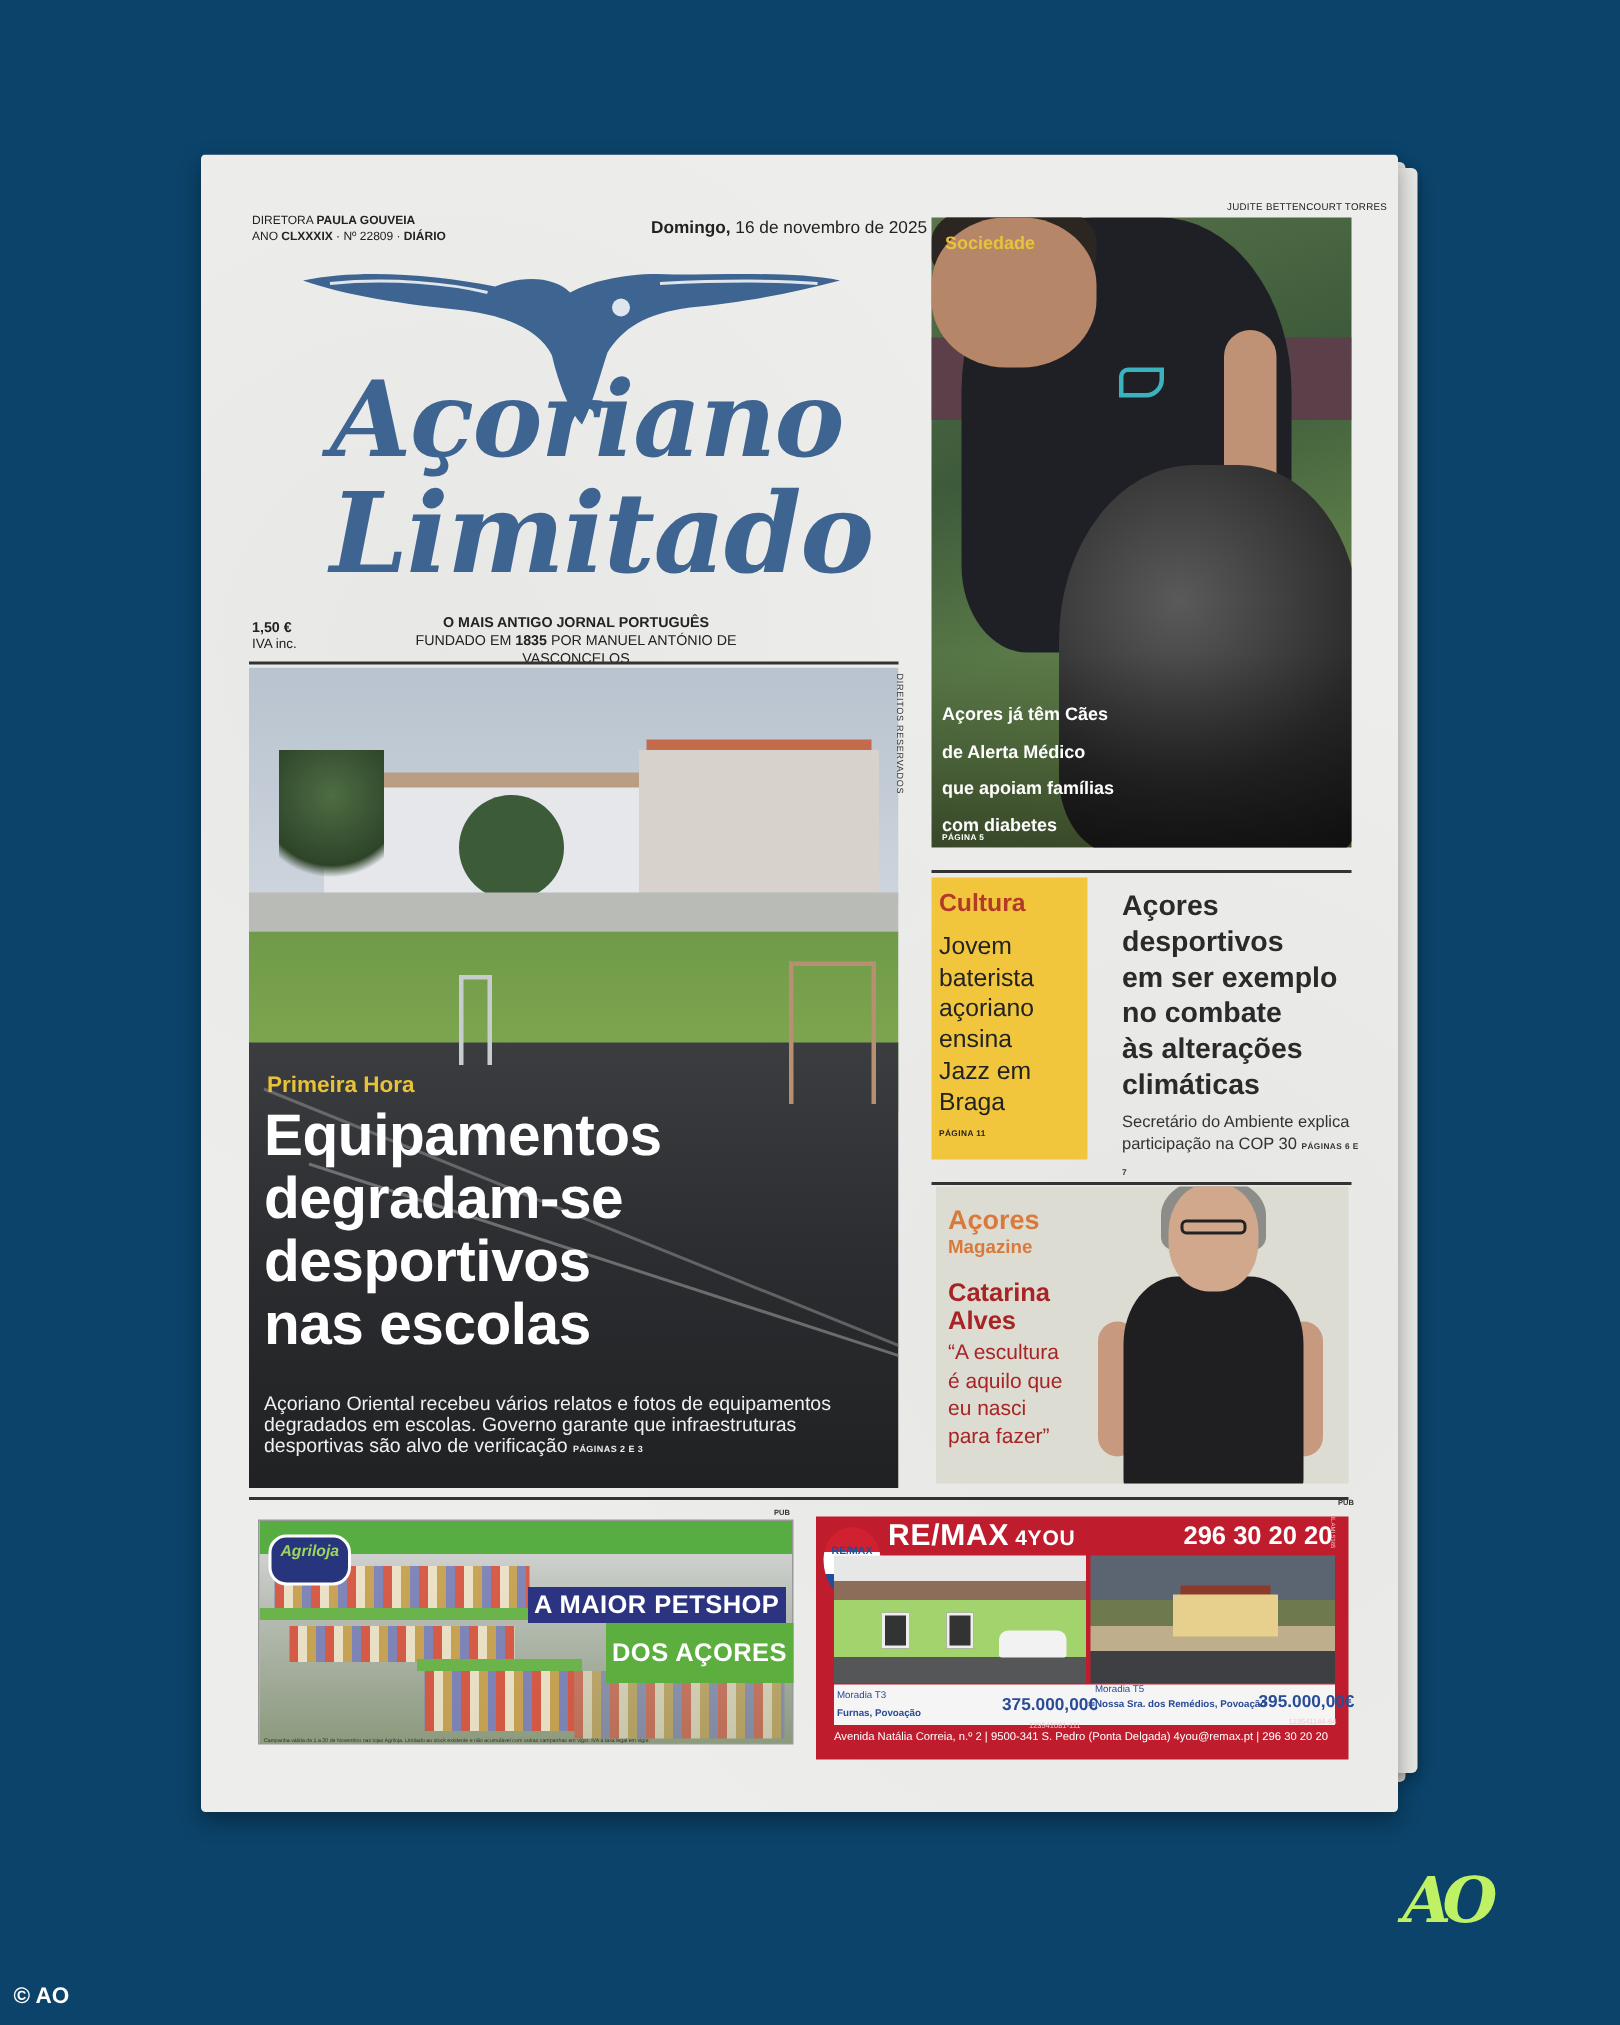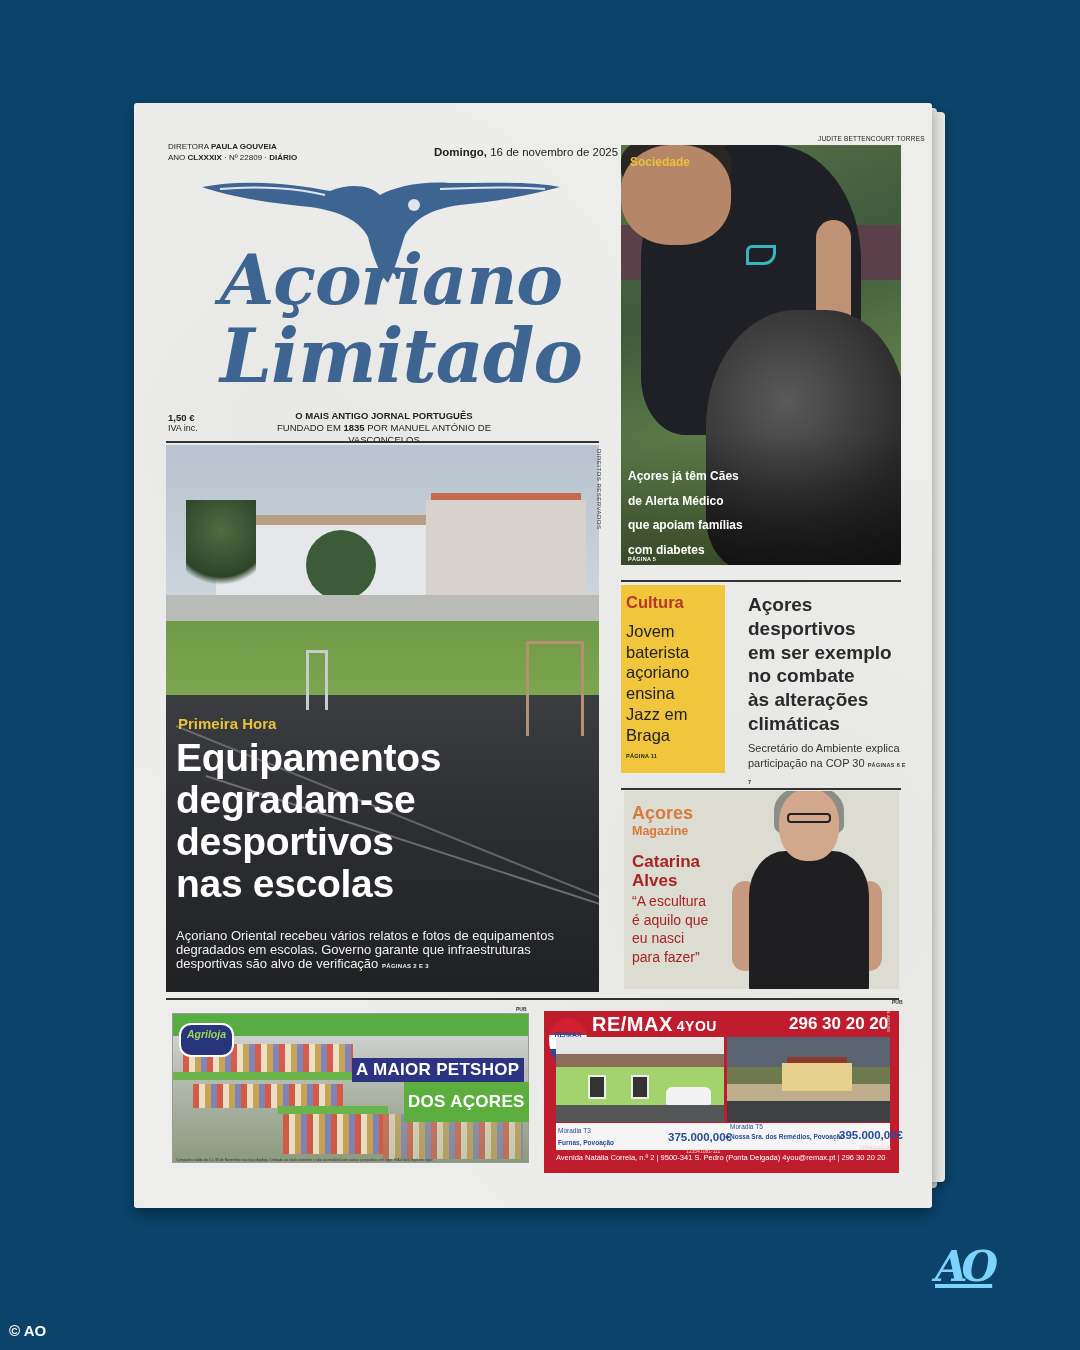--- a/index.html
+++ b/index.html
@@ -145,21 +145,21 @@
   .rx-p1 { left: 534px; top: 1028px; font-size: 11.5px; font-weight: 700; color: #2a4b96; }
   .rx-r1 { left: 552px; top: 1045px; font-size: 5px; color: #f3c8cc; }
   .rx-t2 { left: 596px; top: 1020px; font-size: 6.5px; color: #2a4b96; }
   .rx-l2 { left: 596px; top: 1030px; font-size: 6.5px; font-weight: 700; color: #2a4b96; }
   .rx-p2 { left: 705px; top: 1026px; font-size: 11.5px; font-weight: 700; color: #2a4b96; }
   .rx-r2 { left: 725px; top: 1042px; font-size: 5px; color: #f3c8cc; }
   .rx-addr { left: 422px; top: 1050px; font-size: 7.5px; color: #fff; }
 
   
   .copyright { position: absolute; left: 9px; top: 1322px; font-size: 15px; color: #fff; font-weight: 700; }
-  .ao-mark { position: absolute; left: 935px; top: 1242px; font-size: 42px; color: #7dd3fc; font-family: "DejaVu Serif", serif; font-weight: 700; font-style: italic; letter-spacing: -6px; text-decoration: underline; }
+  .ao-mark { position: absolute; left: 935px; top: 1242px; font-size: 42px; color: #bef264; font-family: "DejaVu Serif", serif; font-weight: 700; font-style: italic; letter-spacing: -6px; }
 </style>
 </head>
 <body>
 
 <div class="paper-back2"></div>
 <div class="paper-back"></div>
 
 <div class="paper">
 
   <div class="abs meta-director">

